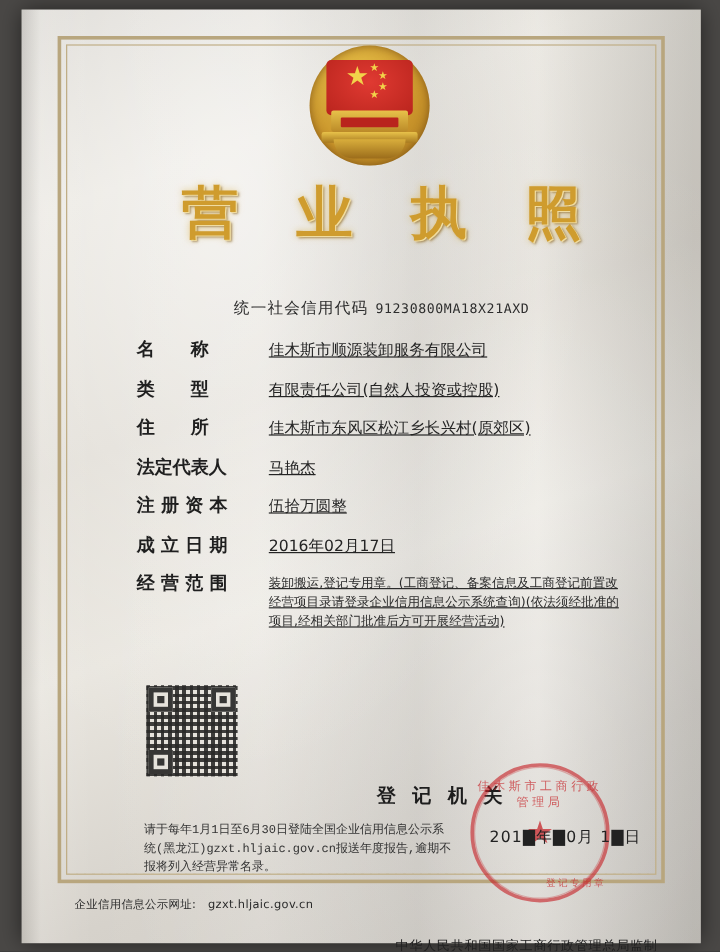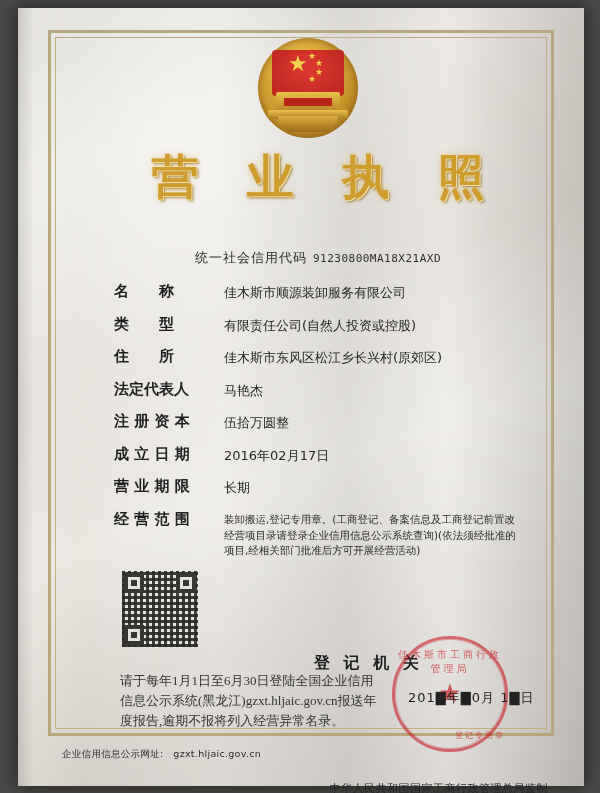--- a/index.html
+++ b/index.html
@@ -215,20 +215,21 @@
     color: #1f1f1f;
     letter-spacing: 0px;
   }
   .value {
     flex: 1;
     font-family: "DejaVu Sans", "Liberation Sans", sans-serif;
     font-size: 13px;
     color: #252525;
     padding-top: 2px;
     line-height: 1.35;
+    text-decoration: underline;
   }
   .value.small {
     font-size: 10.5px;
     line-height: 1.5;
     letter-spacing: 0px;
     color: #2b2b2b;
   }
 
   
   .qr {
@@ -322,24 +323,24 @@
     text-align: right;
     font-size: 8px;
     letter-spacing: 2px;
     font-family: Liberation Sans, sans-serif;
   }
 
   
   .notice {
     position: absolute;
     left: 102px;
-    top: 663px;
+    top: 677px;
     width: 258px;
-    font-family: Liberation Serif, serif;
-    font-size: 13px;
+    font-family: Liberation Mono, monospace;
+    font-size: 10px;
     line-height: 1.55;
     color: #333;
   }
 
   
   .footer-left {
     position: absolute;
     left: 44px;
     top: 740px;
     font-family: "DejaVu Sans", "Liberation Sans", sans-serif;
@@ -407,24 +408,20 @@
       </div>
       <div class="row">
         <div class="label">注 册 资 本</div>
         <div class="value">伍拾万圆整</div>
       </div>
       <div class="row">
         <div class="label">成 立 日 期</div>
         <div class="value">2016年02月17日</div>
       </div>
       <div class="row">
-        <div class="label">营 业 期 限</div>
-        <div class="value">长期</div>
-      </div>
-      <div class="row">
         <div class="label">经 营 范 围</div>
         <div class="value small">装卸搬运,登记专用章。(工商登记、备案信息及工商登记前置改经营项目录请登录企业信用信息公示系统查询)(依法须经批准的项目,经相关部门批准后方可开展经营活动)</div>
       </div>
     </div>
 
     <div class="qr">
       <div class="fq tl">
           <i></i>
         </div>
       <div class="fq tr">

